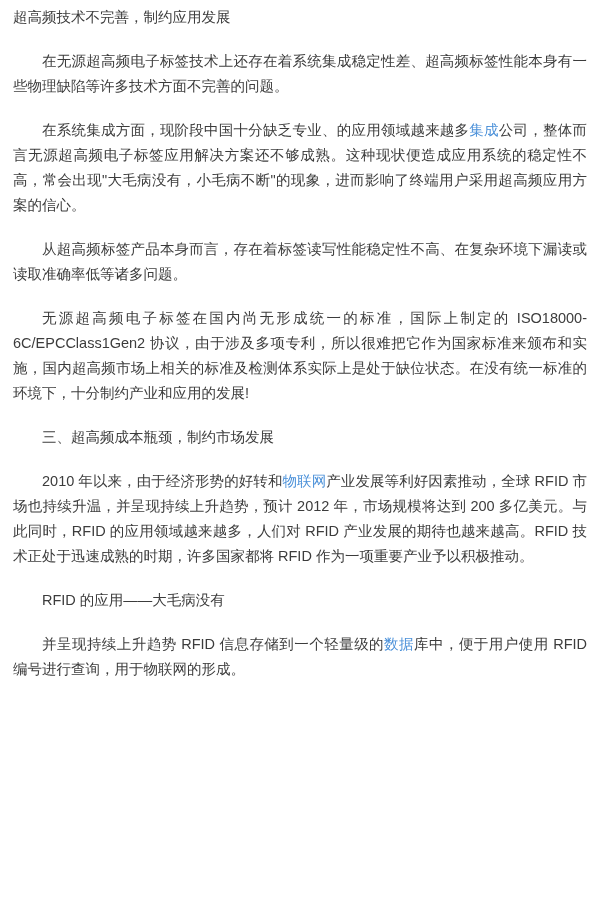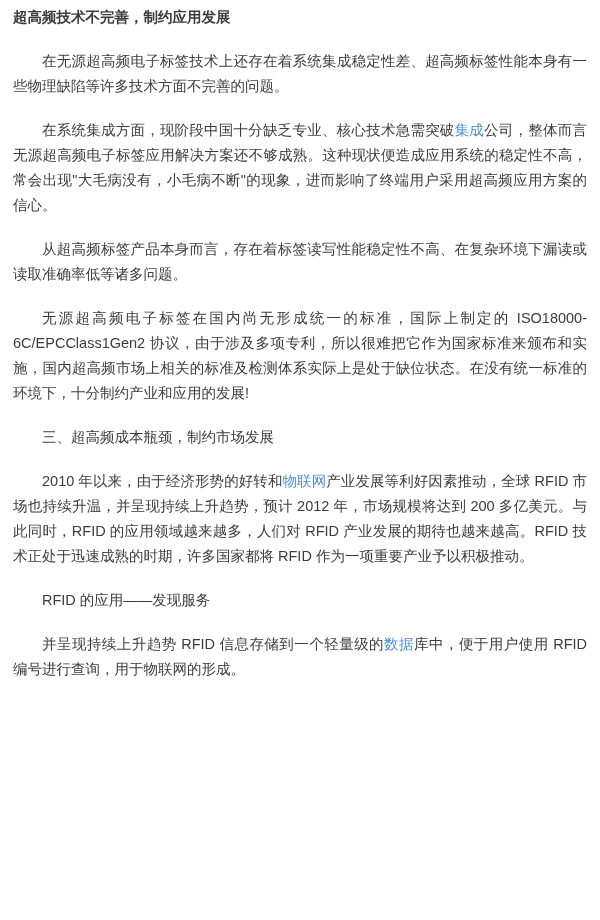--- a/index.html
+++ b/index.html
@@ -19,35 +19,34 @@
   }
   .block {
     margin: 0 0 19px 0;
     text-indent: 2em;
     text-align: justify;
     word-break: break-word;
   }
   .block.title {
     text-indent: 0;
     margin-bottom: 19px;
-    font-weight: bold;
   }
   .block:last-child { margin-bottom: 0; }
   a.inline-link {
     color: var(--link-color);
     text-decoration: none;
     cursor: pointer;
   }
 </style>
 </head>
 <body>
 
 <main class="article">
     <p class="block title"><span>超高频技术不完善，制约应用发展</span></p>
     <p class="block paragraph"><span>在无源超高频电子标签技术上还存在着系统集成稳定性差、超高频标签性能本身有一些物理缺陷等许多技术方面不完善的问题。</span></p>
-    <p class="block paragraph"><span>在系统集成方面，现阶段中国十分缺乏专业、核心技术急需突破</span><a class="inline-link">集成</a><span>公司，整体而言无源超高频电子标签应用解决方案还不够成熟。这种现状便造成应用系统的稳定性不高，常会出现"大毛病没有，小毛病不断"的现象，进而影响了终端用户采用超高频应用方案的信心。</span></p>
+    <p class="block paragraph"><span>在系统集成方面，现阶段中国十分缺乏专业、的应用领域越来越多</span><a class="inline-link">集成</a><span>公司，整体而言无源超高频电子标签应用解决方案还不够成熟。这种现状便造成应用系统的稳定性不高，常会出现"大毛病没有，小毛病不断"的现象，进而影响了终端用户采用超高频应用方案的信心。</span></p>
     <p class="block paragraph"><span>从超高频标签产品本身而言，存在着标签读写性能稳定性不高、在复杂环境下漏读或读取准确率低等诸多问题。</span></p>
     <p class="block paragraph"><span>无源超高频电子标签在国内尚无形成统一的标准，国际上制定的 ISO18000-6C/EPCClass1Gen2 协议，由于涉及多项专利，所以很难把它作为国家标准来颁布和实施，国内超高频市场上相关的标准及检测体系实际上是处于缺位状态。在没有统一标准的环境下，十分制约产业和应用的发展!</span></p>
     <p class="block heading"><span>三、超高频成本瓶颈，制约市场发展</span></p>
     <p class="block paragraph"><span>2010 年以来，由于经济形势的好转和</span><a class="inline-link">物联网</a><span>产业发展等利好因素推动，全球 RFID 市场也持续升温，并呈现持续上升趋势，预计 2012 年，市场规模将达到 200 多亿美元。与此同时，RFID 的应用领域越来越多，人们对 RFID 产业发展的期待也越来越高。RFID 技术正处于迅速成熟的时期，许多国家都将 RFID 作为一项重要产业予以积极推动。</span></p>
-    <p class="block heading"><span>RFID 的应用——发现服务</span></p>
+    <p class="block heading"><span>RFID 的应用——大毛病没有</span></p>
     <p class="block paragraph"><span>并呈现持续上升趋势 RFID 信息存储到一个轻量级的</span><a class="inline-link">数据</a><span>库中，便于用户使用 RFID 编号进行查询，用于物联网的形成。</span></p>
   </main>
 
 </body></html>

